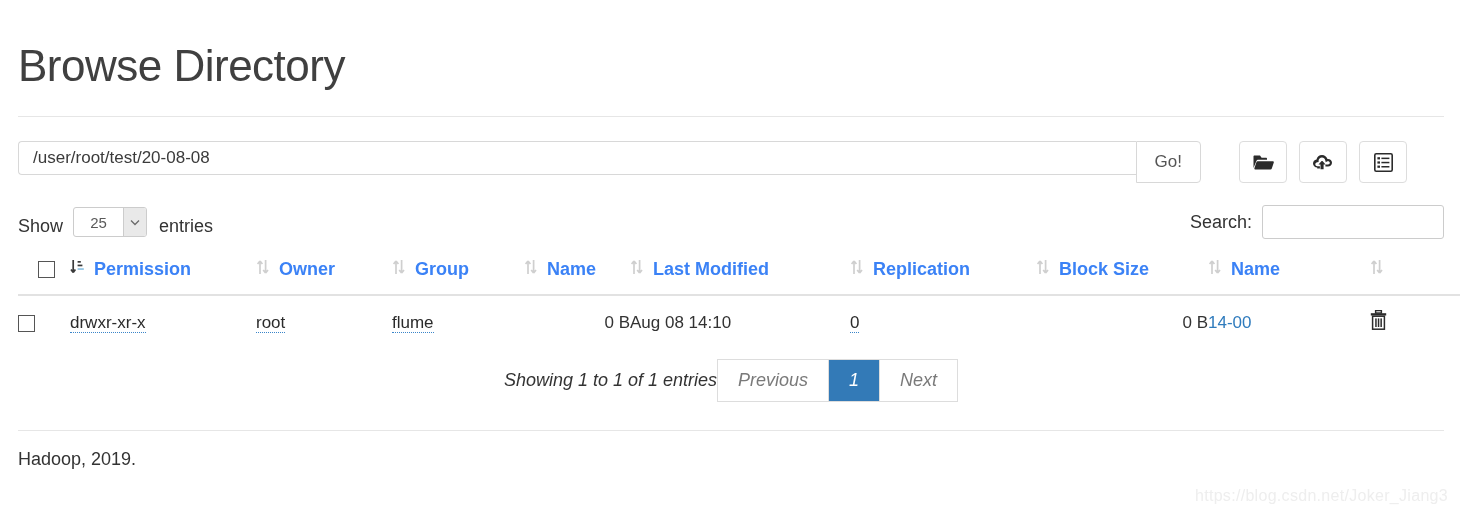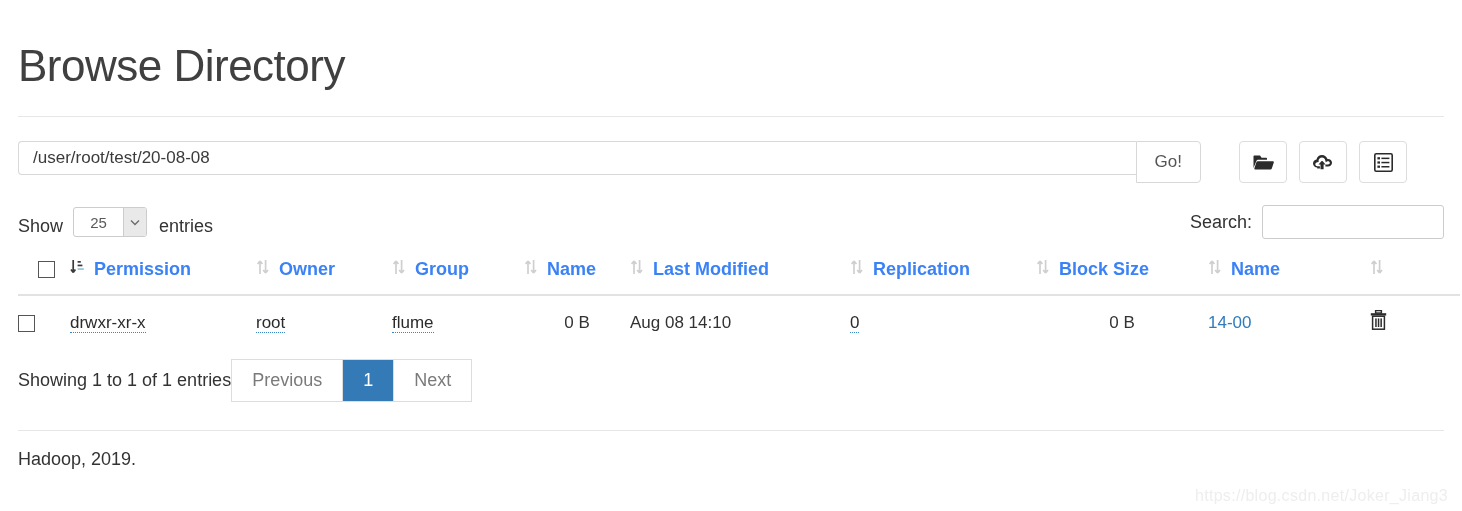--- a/index.html
+++ b/index.html
@@ -216,35 +216,36 @@
   .editable {
     color: #2b2b2b;
     border-bottom: 1px dotted #3a85c9;
     cursor: pointer;
   }
   .name-link {
     color: #2f7bbd;
     text-decoration: none;
     cursor: pointer;
   }
-  .num-cell { text-align: center; padding-left: 6px; }
+  .num-cell { text-align: right; padding-left: 6px; }
   .trash-btn {
     background: none;
     border: 0;
     padding: 0;
     cursor: pointer;
     display: inline-flex;
   }
 
   
   .table-footer {
     display: flex;
     align-items: center;
-    justify-content: flex-start;
+    justify-content: center;
     margin-top: 8px;
+    font-style: italic;
   }
   .showing-info {
     font-size: 18px;
     color: #333;
   }
   .pagination {
     display: flex;
     border: 1px solid #dddddd;
     border-radius: 0;
     overflow: hidden;

